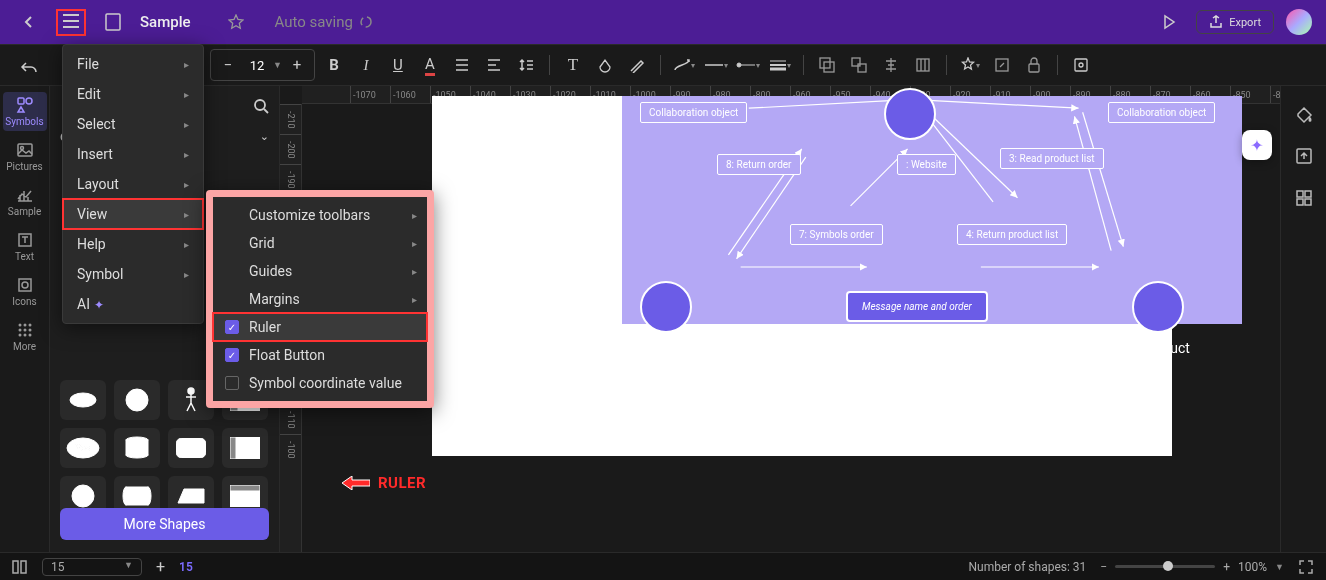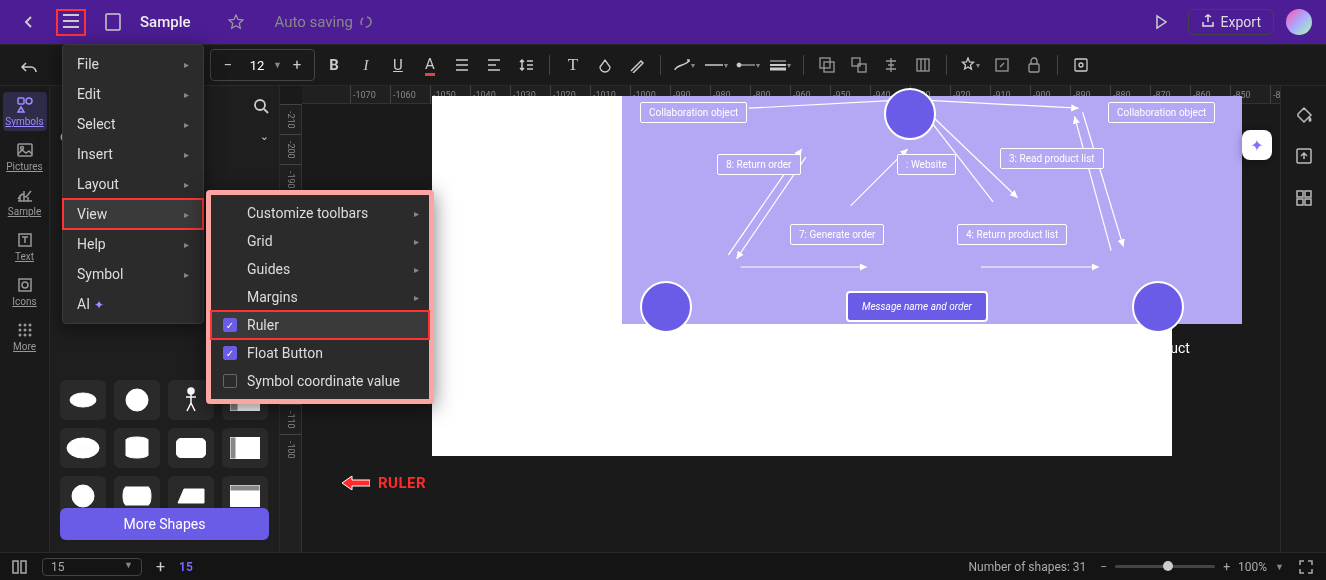--- a/index.html
+++ b/index.html
@@ -3,50 +3,50 @@
 <meta charset="utf-8">
 <style>
 * { margin: 0; padding: 0; box-sizing: border-box; font-family: -apple-system, BlinkMacSystemFont, "Segoe UI", Roboto, sans-serif; }
 body { background: #1a1a1a; color: #ddd; width: 1326px; height: 580px; overflow: hidden; position: relative; }
 .topbar { height: 44px; background: #4c1d95; display: flex; align-items: center; padding: 0 14px; gap: 12px; }
 .icon-btn { width: 30px; height: 30px; display: flex; align-items: center; justify-content: center; color: #ccc; cursor: pointer; border-radius: 4px; }
 .hamburger-box { border: 2px solid #ff3333; padding: 2px 4px; }
 .doc-title { font-size: 15px; color: #eee; font-weight: 500; }
 .auto-save { color: #888; font-size: 15px; margin-left: 12px; display:flex; align-items:center; gap:6px;}
 .spacer { flex: 1; }
-.export-btn { display: flex; gap: 6px; border: 1px solid #444; border-radius: 6px; padding: 4px 12px; font-size: 14px; color:#ddd; }
+.export-btn { display: flex; align-items: center; gap: 6px; border: 1px solid #444; border-radius: 6px; padding: 4px 12px; font-size: 11px; color:#ddd; }
 .avatar { width: 26px; height: 26px; border-radius: 50%; background: linear-gradient(135deg,#f5a,#aaf,#afa); }
 
 .toolbar2 { height: 42px; background: #1a1a1a; border-top:1px solid #2a2a2a; border-bottom: 1px solid #2a2a2a; display: flex; align-items: center; padding: 0 12px; gap: 6px; position:relative; }
 .toolbar2 .font-size-box { display:flex; align-items:center; gap:2px; border:1px solid #444; border-radius:4px; padding:2px 4px; margin-left:198px;}
 .toolbar2 .fs-input { width:28px; background:transparent; border:none; color:#fff; text-align:center; font-size:13px;}
 .tbicon { width:26px; height:26px; display:flex; align-items:center; justify-content:center; color:#ccc; font-size:15px; }
 .divider { width:1px; height:20px; background:#444; margin:0 4px;}
 .undo-redo { position:absolute; left:14px; top:8px; display:flex; gap:12px; }
 
 .left-rail { position:absolute; left:0; top:86px; bottom:28px; width:50px; background:#1a1a1a; border-right:1px solid #2a2a2a; display:flex; flex-direction:column; align-items:center; padding-top:6px; gap:6px;}
-.rail-item { width:44px; display:flex; flex-direction:column; align-items:center; gap:2px; padding:4px 0; color:#999; font-size:10px; border-radius:4px;text-decoration:underline;}
+.rail-item { width:44px; display:flex; flex-direction:column; align-items:center; gap:2px; padding:4px 0; color:#999; font-size:10px; border-radius:4px;}
 .rail-item.active { background:#2d2d4a; color:#9d8bff;}
 .rail-item svg { width:18px; height:18px; }
 
 .symbols-panel { position:absolute; left:50px; top:86px; bottom:28px; width:230px; background:#1e1e1e; border-right:1px solid #2a2a2a; padding:8px 10px; overflow:hidden;}
 .panel-head { display:flex; align-items:center; justify-content:space-between; color:#ccc; font-size:14px; padding:4px 0 10px;}
 .panel-subhead { display:flex; align-items:center; justify-content:space-between; color:#ccc; font-size:14px; padding:4px 0 6px;}
 .shape-grid { display:grid; grid-template-columns: repeat(4, 46px); gap:8px; margin-top:230px;}
 .shape-cell { width:46px; height:40px; background:#2a2a2a; border-radius:6px; display:flex; align-items:center; justify-content:center; }
 .shape-cell svg { fill:#fff; stroke:#fff;}
 .more-shapes-btn { position:absolute; bottom:12px; left:10px; right:10px; background:#6b5ce7; color:#fff; border:none; border-radius:6px; padding:8px 0; font-size:14px; cursor:pointer;}
 
 .menu { position:absolute; left:62px; top:44px; width:142px; background:#2b2b2b; border:1px solid #3a3a3a; border-radius:4px; box-shadow:0 4px 20px rgba(0,0,0,.5); padding:4px 0; z-index:50;}
 .menu-item { display:flex; align-items:center; justify-content:space-between; padding:7px 14px; font-size:14px; color:#ddd; cursor:pointer;}
 .menu-item .chev { color:#888; font-size:10px;}
 .menu-item.active { background:#3a3a3a; outline:2px solid #ff3333; outline-offset:-1px;}
 .menu-item .sparkle { color:#9d8bff; margin-left:4px; font-size:12px;}
 
-.submenu { position:absolute; left:206px; top:190px; width:228px; background:#2b2b2b; border:5px solid #fca5a5; border-radius:4px; box-shadow:0 4px 20px rgba(0,0,0,.5); padding:4px 0; z-index:51;}
+.submenu { position:absolute; left:206px; top:190px; width:228px; background:#2b2b2b; border:7px solid #fca5a5; border-radius:4px; box-shadow:0 4px 20px rgba(0,0,0,.5); padding:4px 0; z-index:51;}
 .sub-item { display:flex; align-items:center; gap:10px; padding:6px 12px; font-size:14px; color:#ddd; cursor:pointer; position:relative;}
 .sub-item .chev { position:absolute; right:10px; color:#888; font-size:10px;}
 .checkbox { width:14px; height:14px; border:1px solid #666; border-radius:2px; display:flex; align-items:center; justify-content:center; font-size:10px;}
 .checkbox.checked { background:#6b5ce7; border-color:#6b5ce7; color:#fff;}
 .sub-item.highlighted { background:#3a3a3a; outline:2px solid #ff3333; outline-offset:-1px;}
 
 .canvas-wrap { position:absolute; left:280px; right:46px; top:86px; bottom:28px; background:#1a1a1a; overflow:hidden;}
 .ruler-h { position:absolute; top:0; left:22px; right:0; height:18px; background:#202020; display:flex; font-size:9px; color:#888; overflow:hidden; border-bottom:1px solid #333;padding-left:48px;}
 .ruler-h span { width:40px; flex-shrink:0; text-align:left; border-left:1px solid #444; padding-left:2px; line-height:18px;}
 .ruler-v { position:absolute; top:18px; left:0; bottom:0; width:22px; background:#202020; display:flex; flex-direction:column; font-size:9px; color:#888; border-right:1px solid #333;}
@@ -531,21 +531,21 @@
             <line x1="370" y1="210" x2="515" y2="210"></line>
             <line x1="210" y1="135" x2="280" y2="65"></line>
           </g>
         </svg>
         <div class="node-txt" style="left:18px;top:6px">Collaboration object</div>
         <div class="node-circle" style="left:262px;top:-8px"></div>
         <div class="node-txt" style="left:486px;top:6px">Collaboration object</div>
         <div class="node-txt" style="left:95px;top:58px">8: Return order</div>
         <div class="node-txt" style="left:275px;top:58px">: Website</div>
         <div class="node-txt" style="left:378px;top:52px">3: Read product list</div>
-        <div class="node-txt" style="left:168px;top:128px">7: Generate order</div>
+        <div class="node-txt" style="left:168px;top:128px">7: Symbols order</div>
         <div class="node-txt" style="left:335px;top:128px">4: Return product list</div>
         <div class="node-circle" style="left:18px;top:185px"></div>
         <div class="node-msg" style="left:224px;top:195px">Message name and order</div>
         <div class="node-circle" style="left:510px;top:185px"></div>
         <div class="node-label" style="left:26px;top:244px">: Order</div>
         <div class="node-label" style="left:512px;top:244px">: Product</div>
       </div>
     </div>
     <div class="sparkle-btn">
         <span>✦</span>

